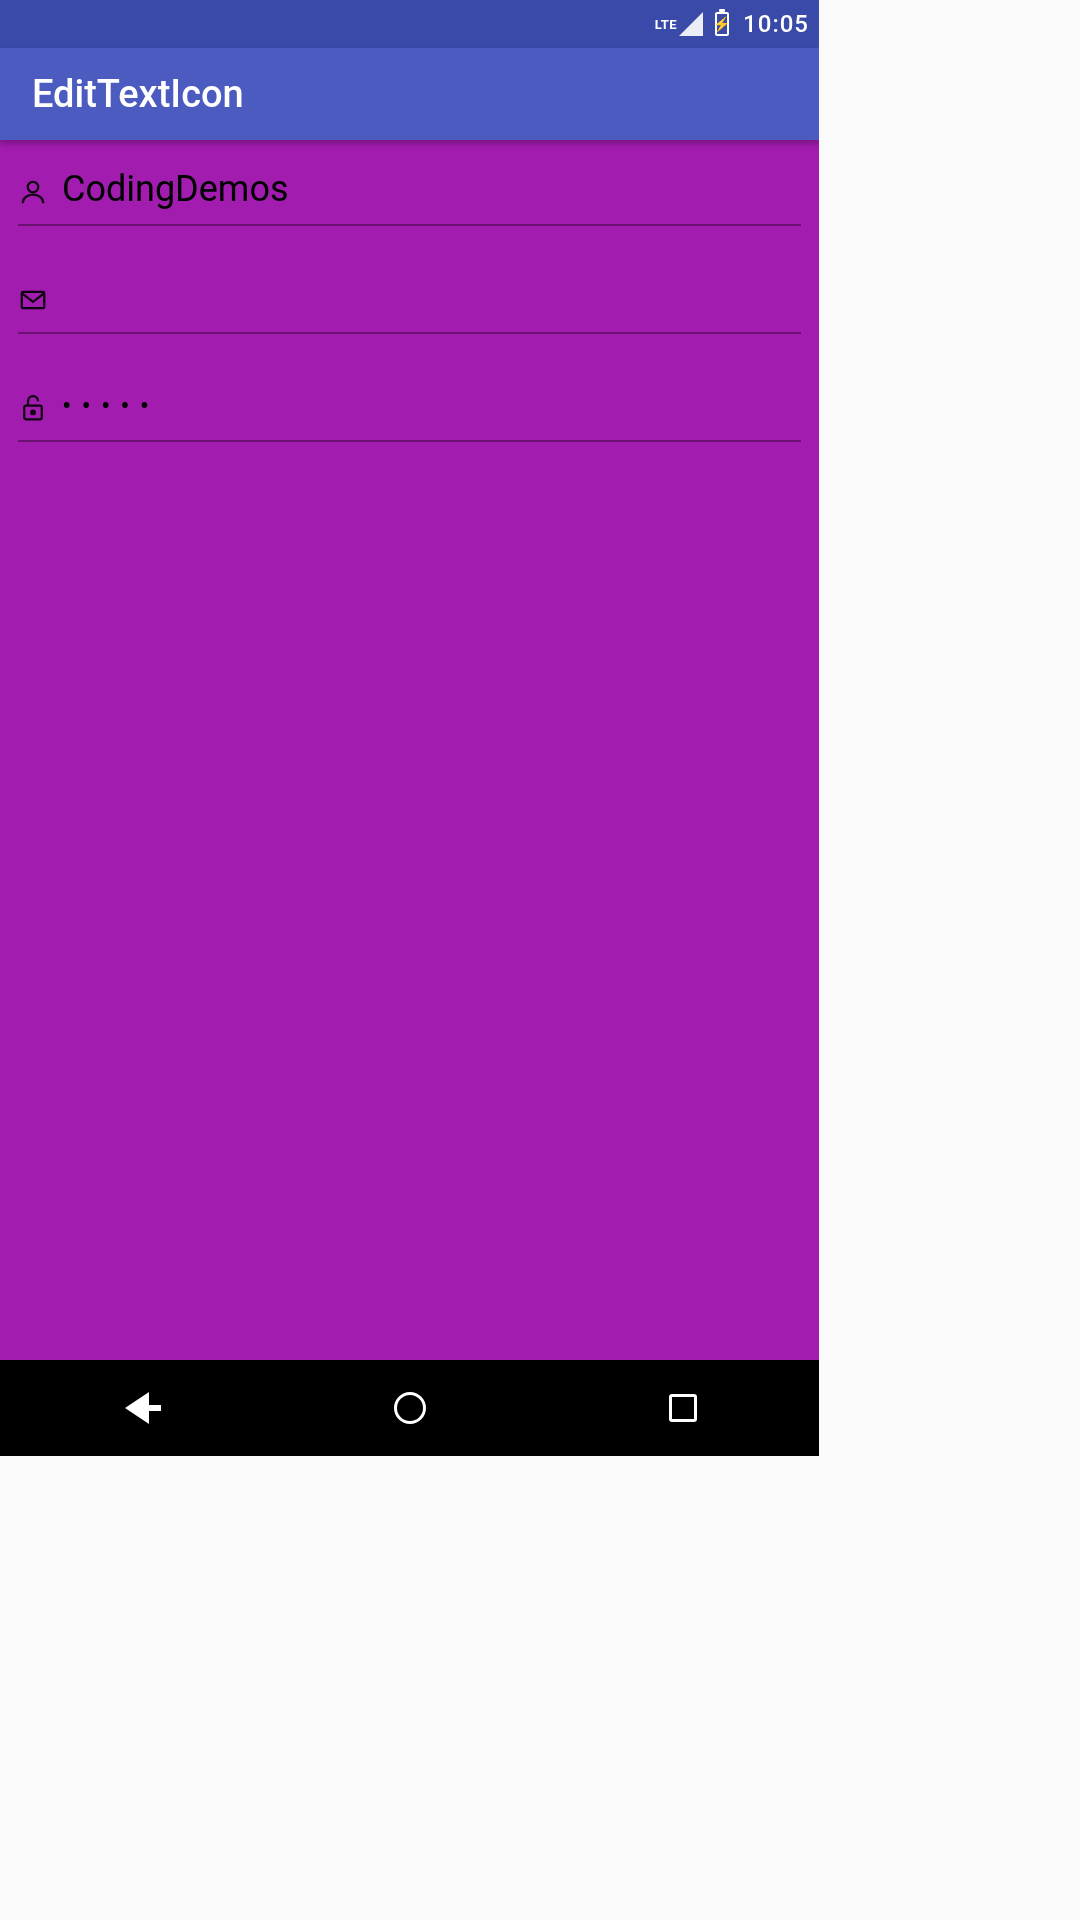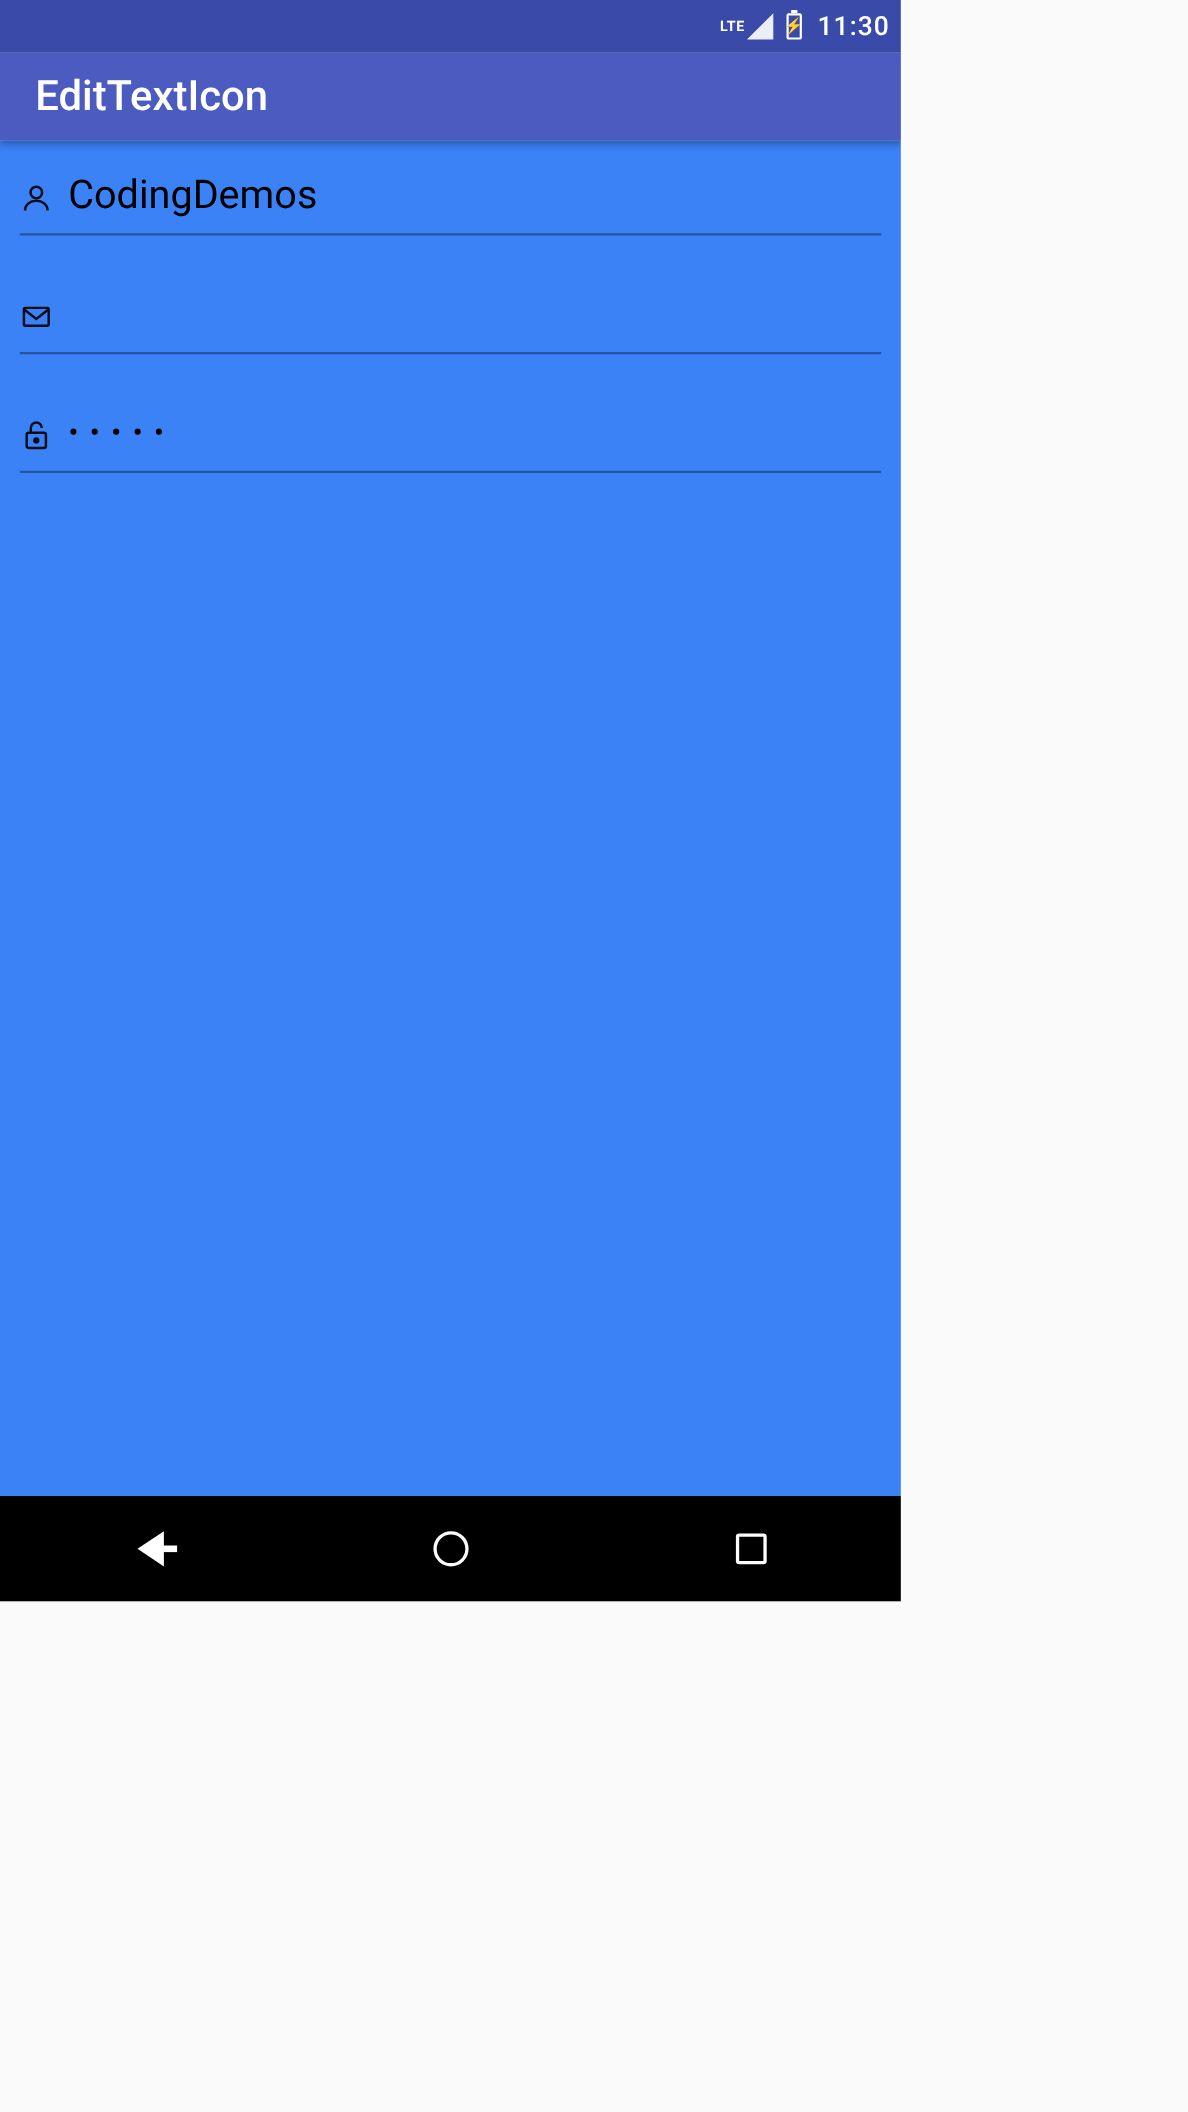--- a/index.html
+++ b/index.html
@@ -5,23 +5,23 @@
   * { box-sizing: border-box; margin: 0; padding: 0; }
   html, body { width: 819px; height: 1456px; font-family: Roboto, Arial, sans-serif; background: #fafafa; overflow: hidden; }
   .screen { width: 819px; height: 1456px; display: flex; flex-direction: column; background: #fafafa; }
   .statusbar { height: 48px; background: #3a4aa8; color: #fff; display: flex; align-items: center; justify-content: flex-end; padding: 0 10px; font-size: 24px; font-weight: 500; }
   .statusbar .sb-lte { font-size: 13px; font-weight: 700; letter-spacing: 0.5px; margin-right: 2px; }
   .statusbar .sb-signal { width: 0; height: 0; border-style: solid; border-width: 0 0 24px 24px; border-color: transparent transparent #fff transparent; margin-right: 12px; opacity: 0.9; }
   .statusbar .sb-batt { width: 14px; height: 24px; border: 2px solid #fff; border-radius: 2px; position: relative; display: flex; align-items: center; justify-content: center; margin-right: 14px; }
   .statusbar .sb-batt::before { content: ""; position: absolute; top: -5px; width: 6px; height: 3px; background: #fff; border-radius: 1px; }
   .statusbar .sb-batt .bolt { font-size: 14px; line-height: 1; }
   .statusbar .sb-time { letter-spacing: 1px; }
-  .appbar { height: 80px; background: #4b5bbf; color: #fff; display: flex; align-items: center; padding: 0 32px; box-shadow: 0 4px 6px rgba(0,0,0,0.25); position: relative; z-index: 2; }
+  .appbar { height: 92px; background: #4b5bbf; color: #fff; display: flex; align-items: center; padding: 0 32px; box-shadow: 0 4px 6px rgba(0,0,0,0.25); position: relative; z-index: 2; }
   .appbar .title { font-size: 38px; font-weight: 500; }
-  .content { flex: 1; padding: 20px 18px; background: #3b82f6; }
+  .content { flex: 1; padding: 20px 18px; background: #a21caf; }
   .field { display: flex; align-items: center; height: 66px; border-bottom: 2px solid rgba(0,0,0,0.35); margin-bottom: 42px; }
   .field.active { border-bottom: 3px solid #e31966; margin-bottom: 41px; }
   .field .icon { width: 44px; display: flex; align-items: center; justify-content: flex-start; color: #000; opacity: 0.9; }
   .field input { flex: 1; border: none; background: transparent; font-size: 36px; color: #000; outline: none; padding: 4px 0 10px 0; font-family: inherit; }
   .field input[type=password] { letter-spacing: 10px; font-size: 28px; }
   .navbar { height: 96px; background: #000; display: flex; align-items: center; justify-content: space-around; }
   .nav-btn { width: 60px; height: 60px; display: flex; align-items: center; justify-content: center; }
   .nav-back { width: 0; height: 0; border-top: 16px solid transparent; border-bottom: 16px solid transparent; border-right: 24px solid #fff; position: relative; }
   .nav-back::after { content: ""; position: absolute; left: 22px; top: -3px; width: 14px; height: 6px; background: #fff; }
   .nav-home { width: 32px; height: 32px; border: 3px solid #fff; border-radius: 50%; }
@@ -32,21 +32,21 @@
 <body>
 
 <div class="screen">
 
   <div class="statusbar">
     <span class="sb-lte">LTE</span>
     <span class="sb-signal"></span>
     <span class="sb-batt">
         <span class="bolt">⚡</span>
       </span>
-    <span class="sb-time">11:30</span>
+    <span class="sb-time">10:05</span>
   </div>
 
   <div class="appbar">
     <span class="title">EditTextIcon</span>
   </div>
 
   <div class="content">
 
     <div class="field">
       <span class="icon">

